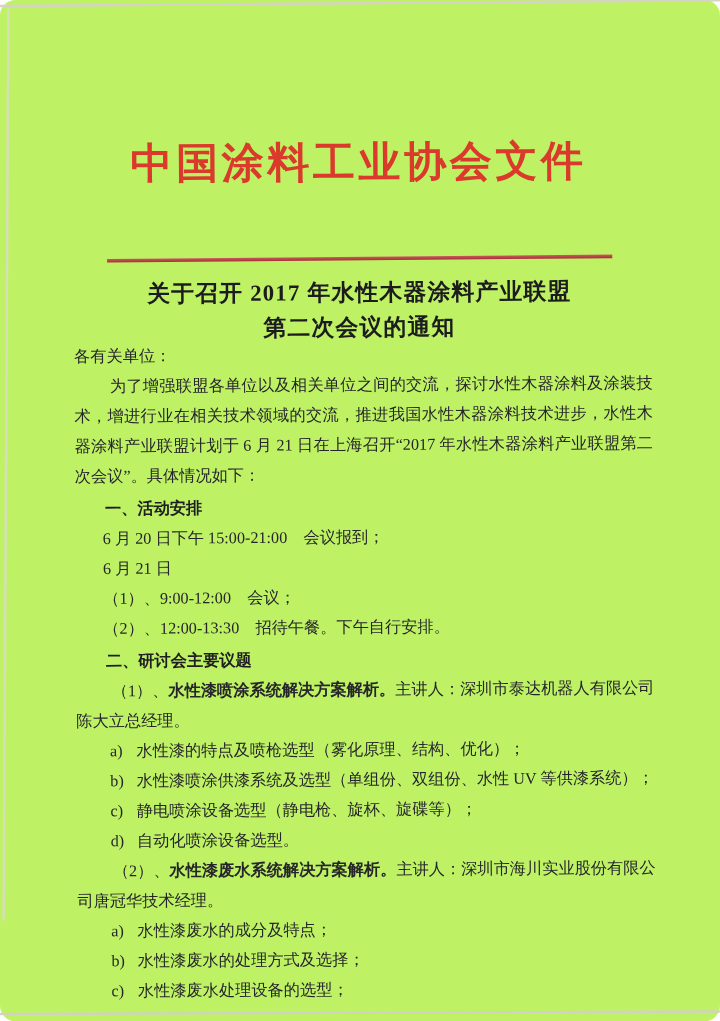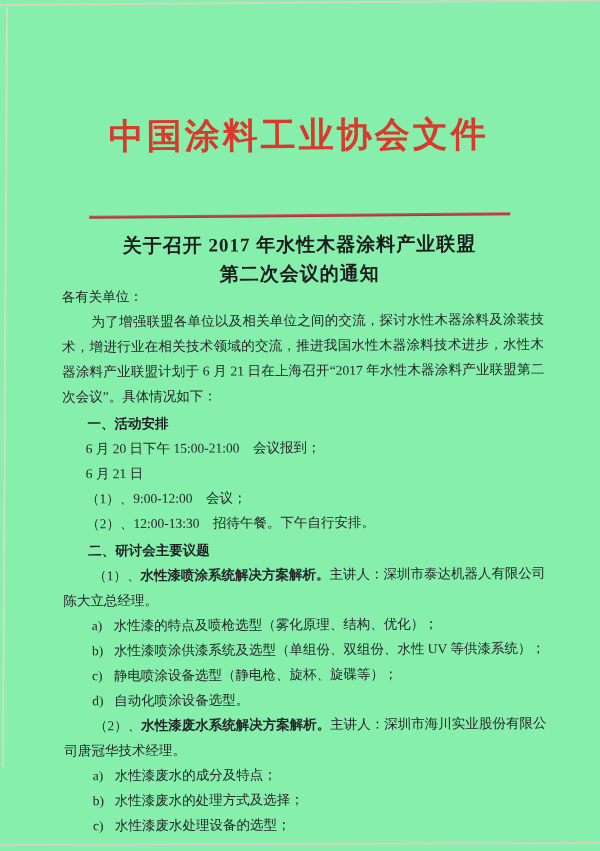--- a/index.html
+++ b/index.html
@@ -5,21 +5,22 @@
   html,body{margin:0;padding:0;}
   body{
     width:600px;height:851px;
     background:#ffffff;
     overflow:hidden;
     font-family:"Liberation Serif","DejaVu Serif",serif;
     position:relative;
   }
   .scan-page{
     position:absolute;inset:0;
-    background:#86efac;
+    background:#bef264;
+    border-radius:13px;
   }
   
   .edge-top{
     position:absolute;left:0;top:4px;width:600px;height:2px;
     background:#d6d3c6;
     transform:rotate(-0.45deg);transform-origin:left center;
   }
   .edge-left{
     position:absolute;left:6px;top:7px;width:2px;height:760px;
     background:#dddacd;

